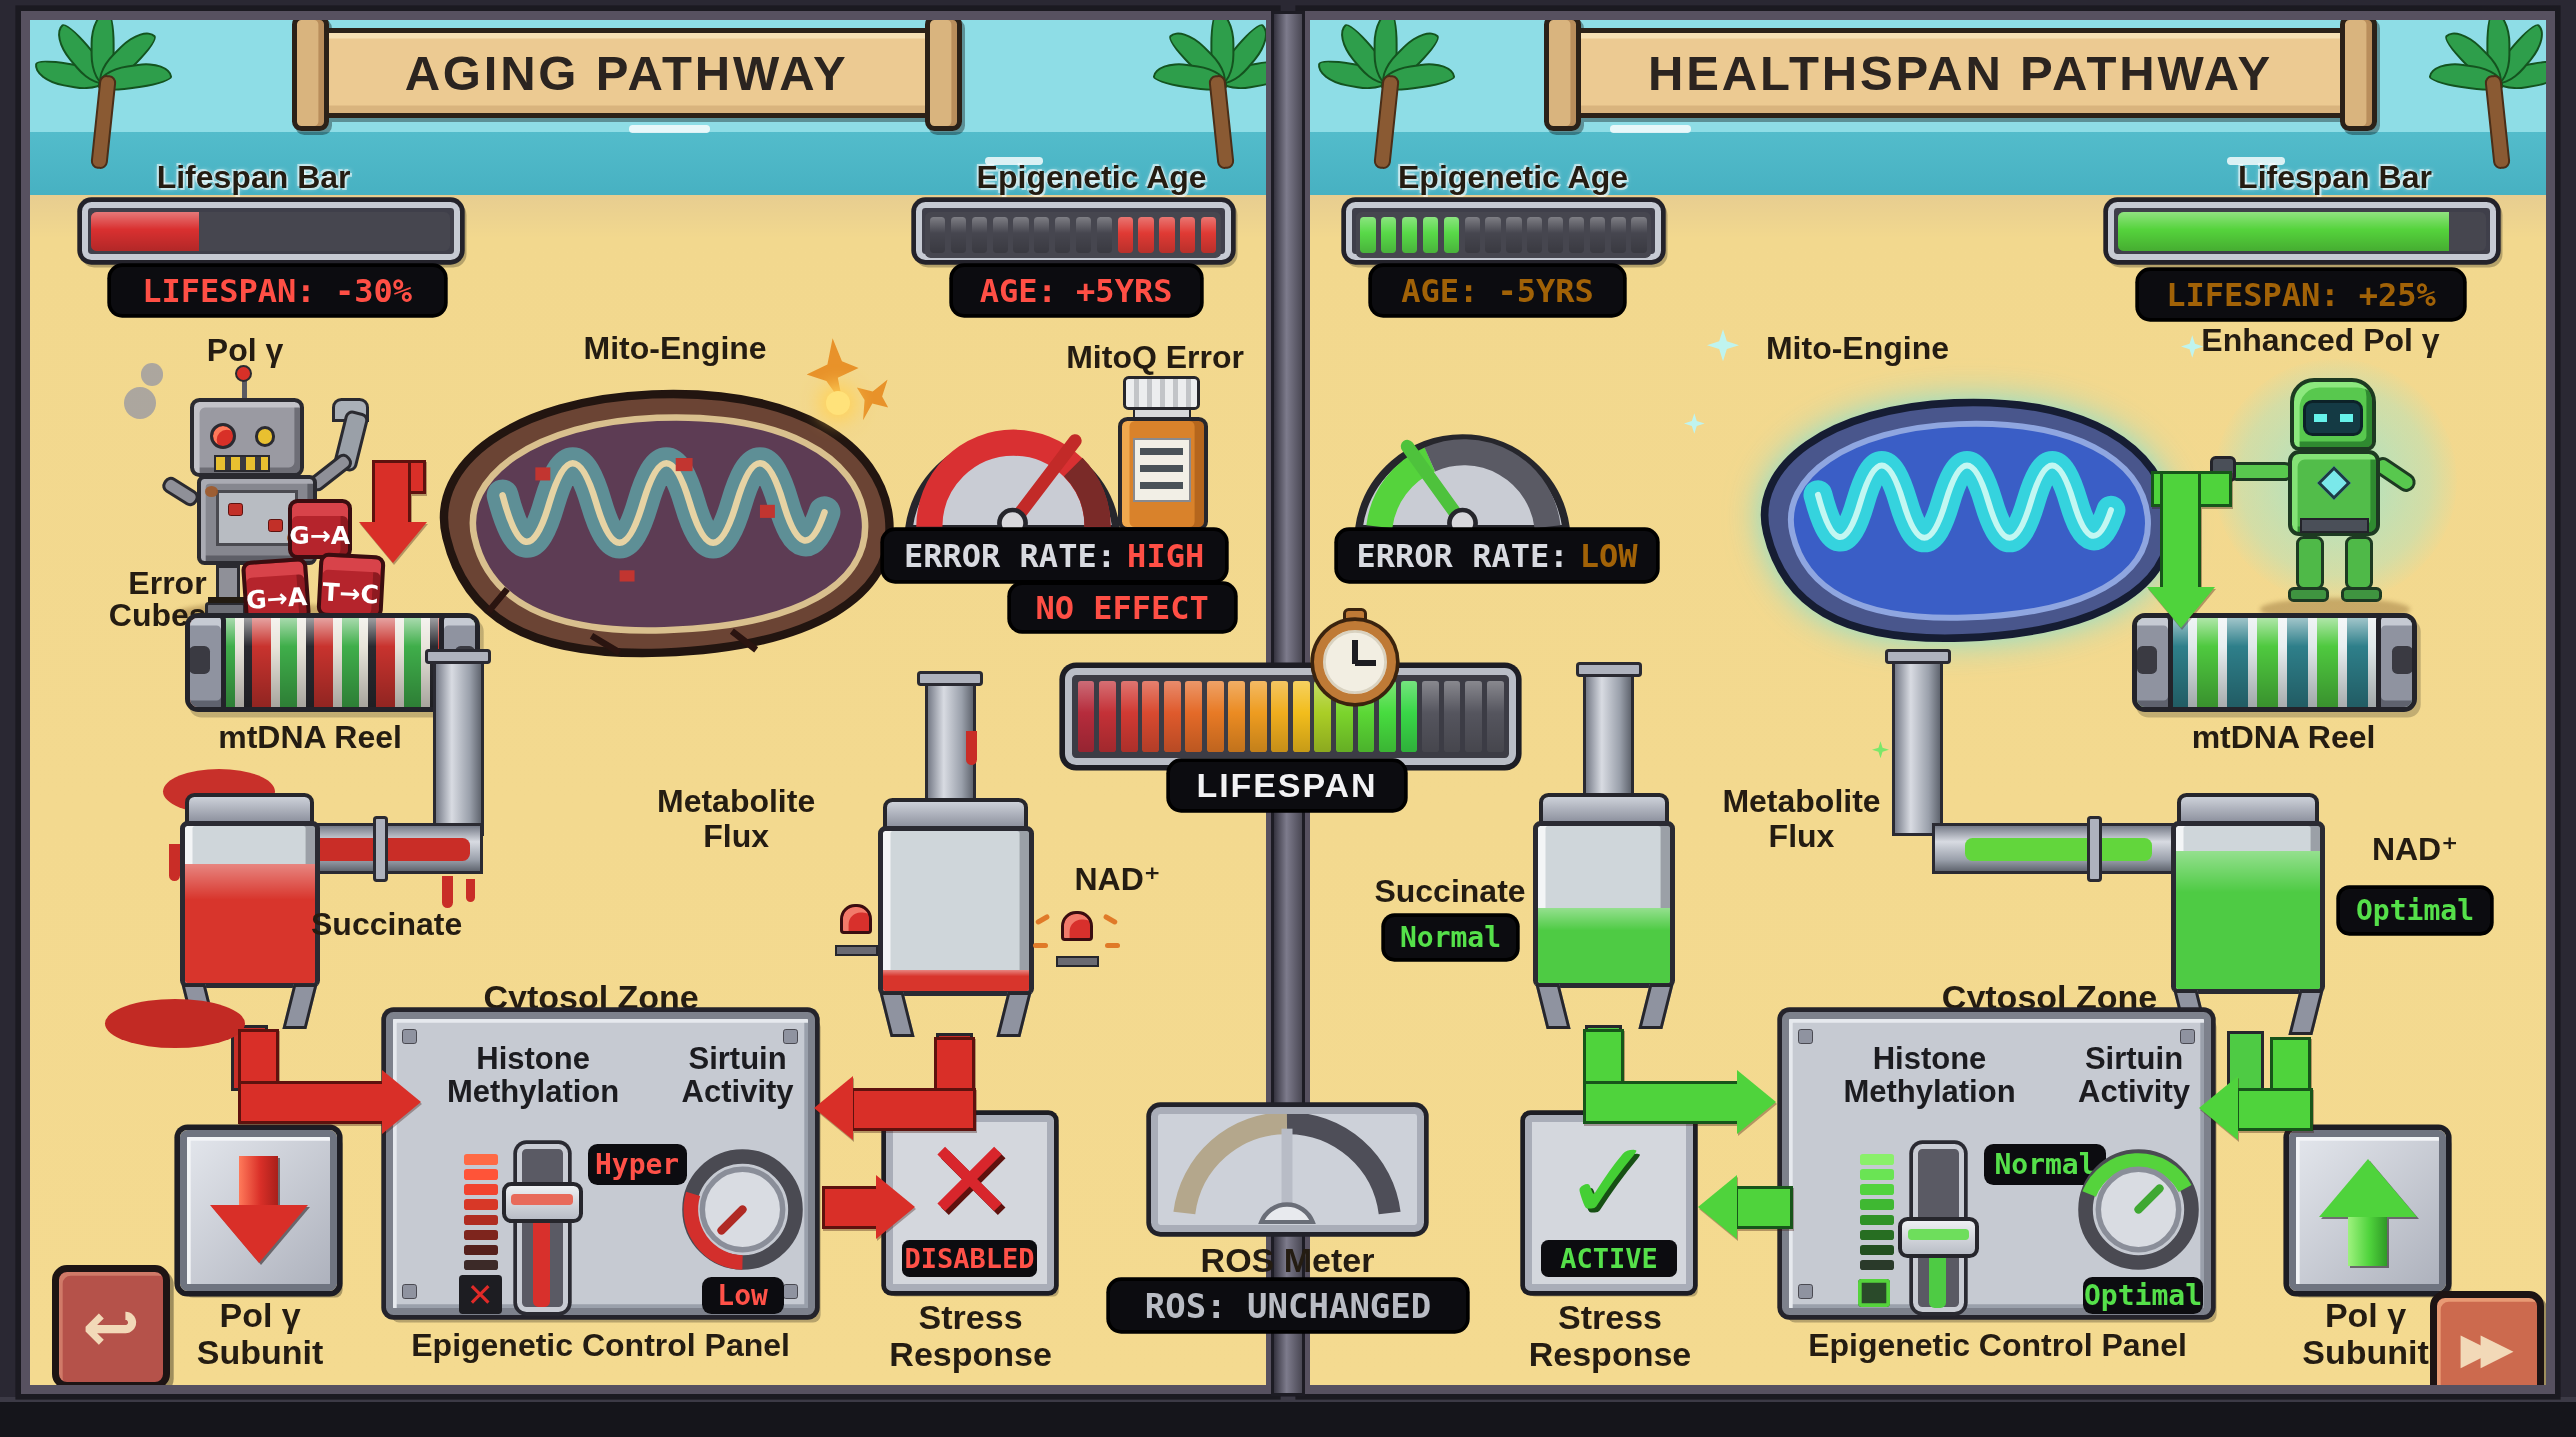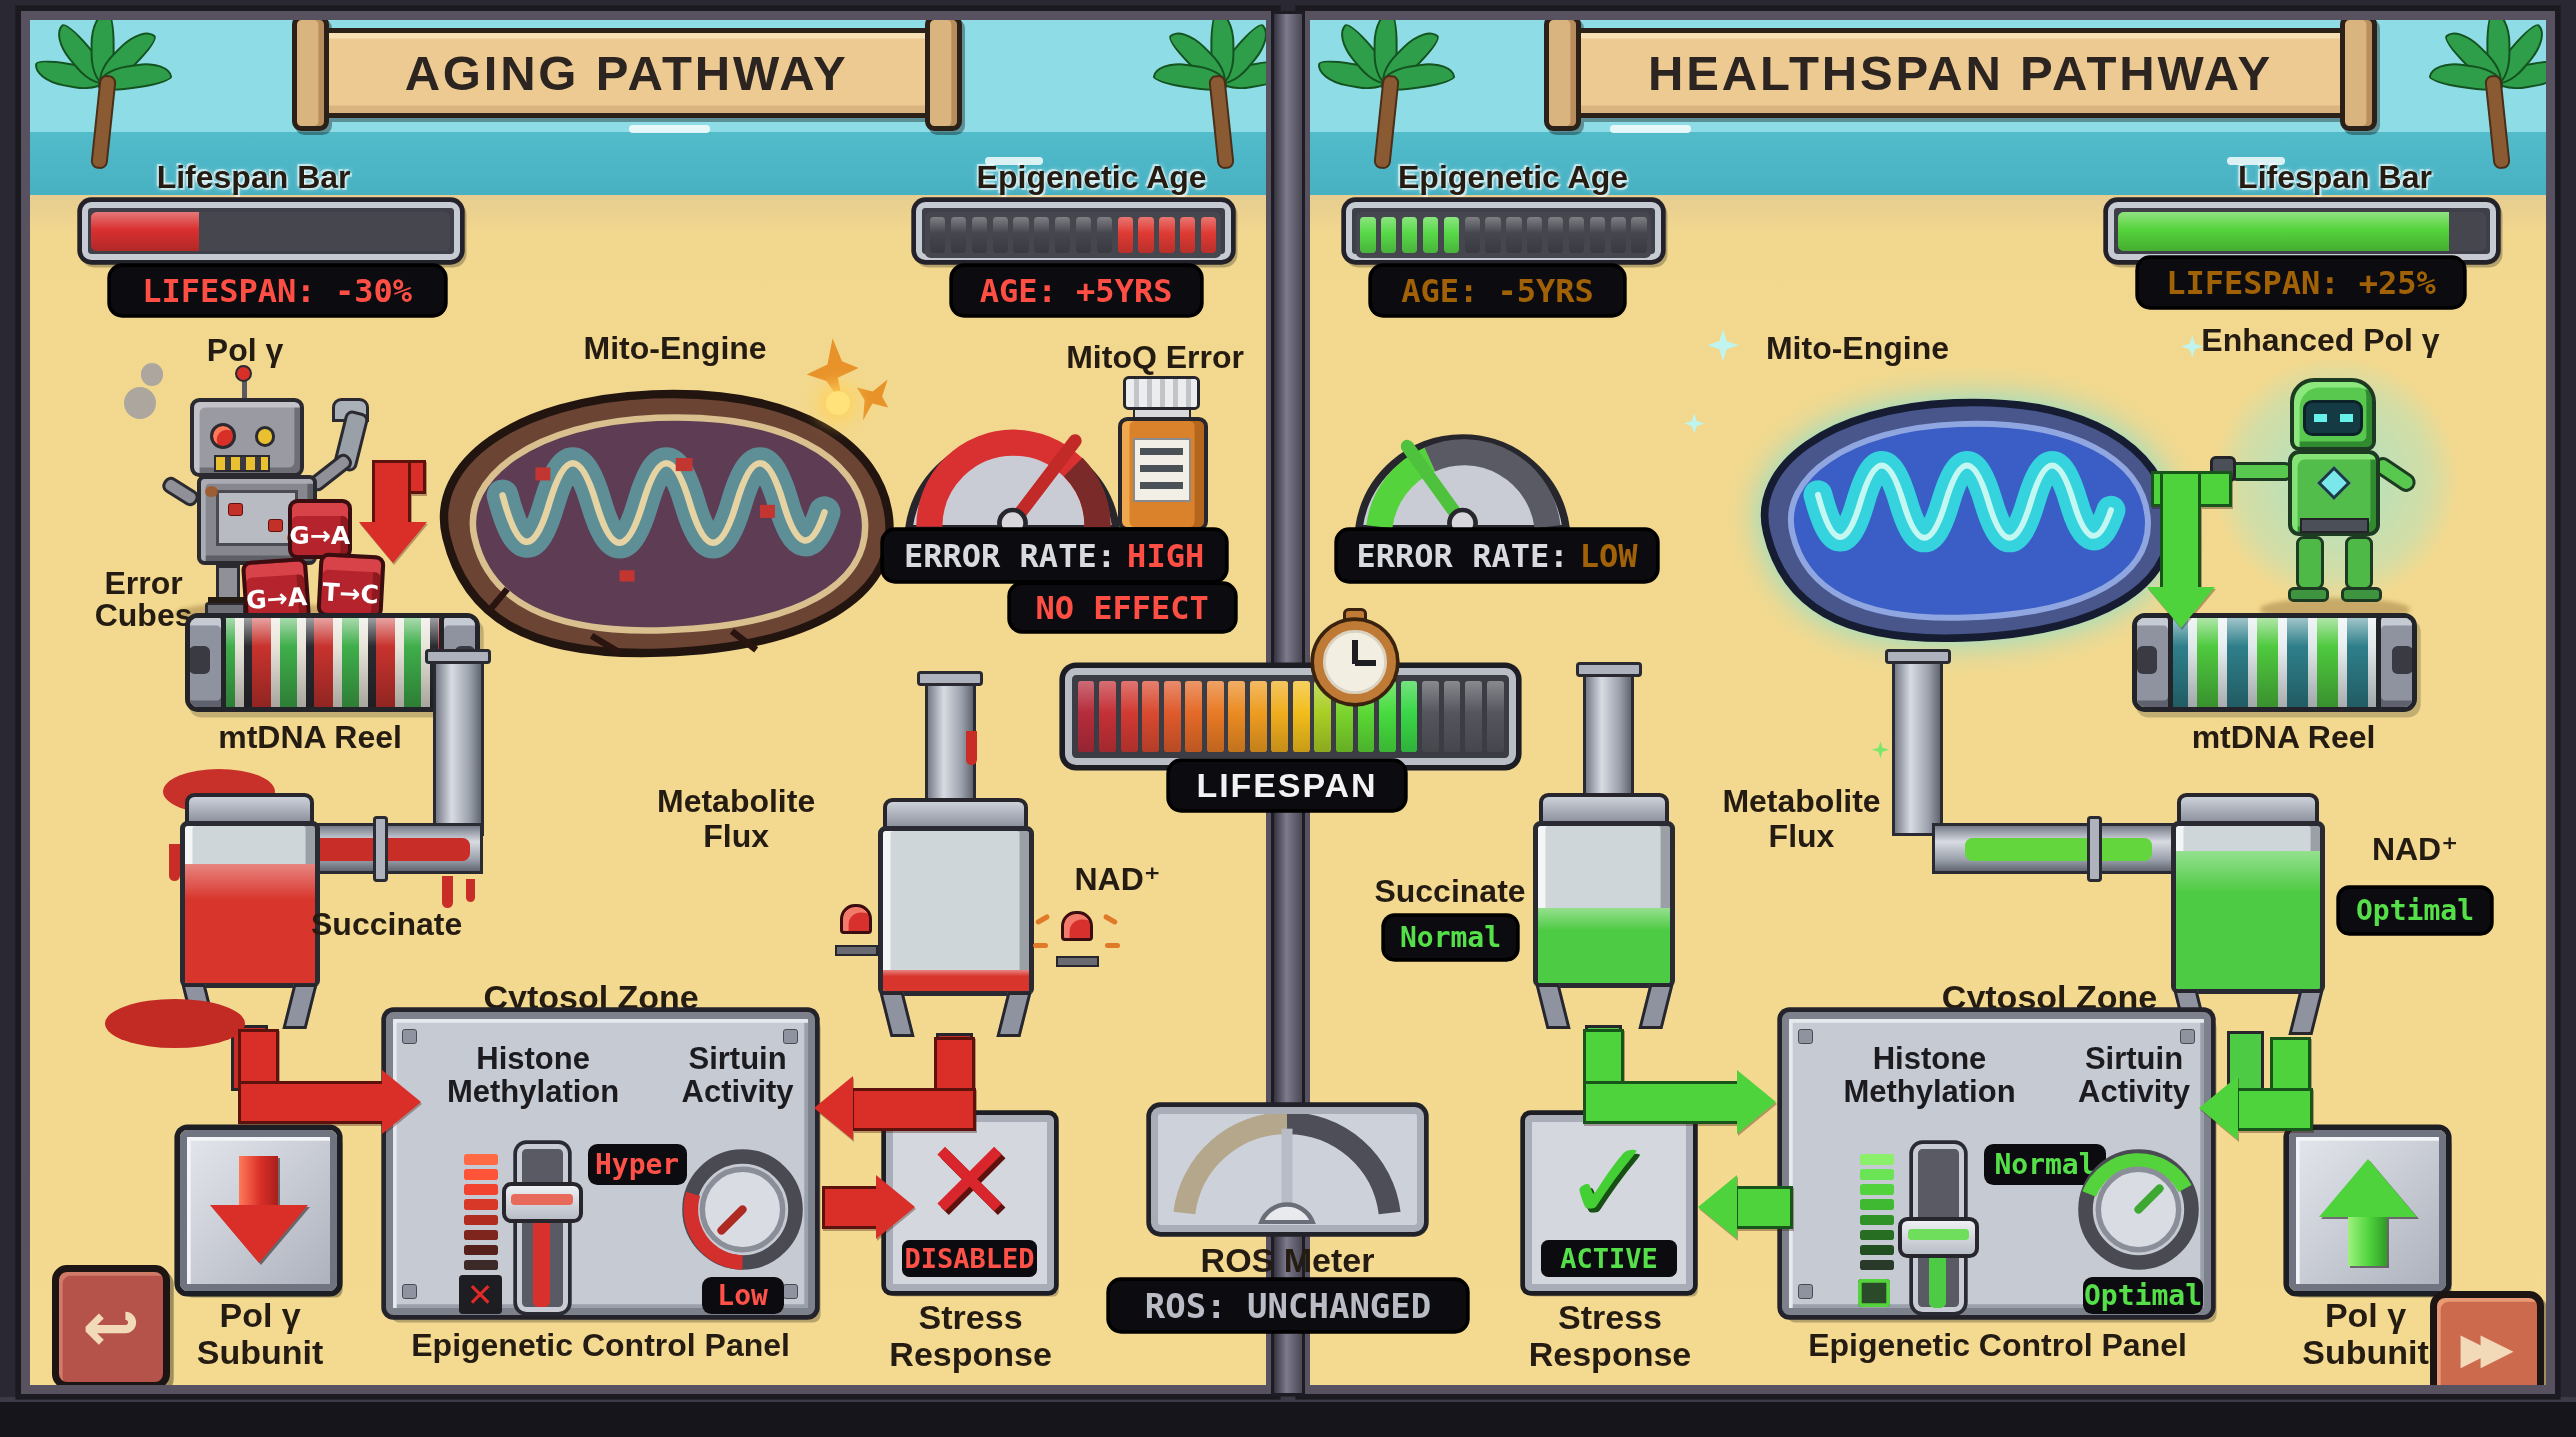--- a/index.html
+++ b/index.html
@@ -324,21 +324,21 @@
     <div class="spark-flame" style="left:824px;top:354px;width:37px;height:47px;transform:rotate(40deg)"></div>
     <div class="spark-core" style="left:796px;top:371px;width:24px;height:24px"></div>
 
     <div class="arrow red" style="left:329px;top:440px">
       <div class="a-part" style="left:13px;top:0;width:54px;height:34px"></div>
       <div class="a-part" style="left:13px;top:0;width:39px;height:66px"></div>
       <div class="a-head down" style="left:0;top:62px"></div>
     </div>
 
     <div class="cube" style="left:258px;top:479px;width:64px;height:60px">G→A</div>
-    <div class="plabel" style="left:51px;top:547px;width:126px;text-align:center;line-height:1.0">Error Cubes</div>
+    <div class="plabel" style="left:51px;top:547px;width:126px;text-align:right;line-height:1.0">Error Cubes</div>
     <div style="position:absolute;left:178px;top:577px;width:56px;height:5.6px;background:#241c12"></div>
     <div class="cube" style="left:213px;top:539px;width:66px;height:64px;transform:rotate(-4deg)">G→A</div>
     <div class="cube" style="left:288px;top:534px;width:66px;height:64px;transform:rotate(3deg)">T→C</div>
     <div class="reel bad" style="left:155px;top:593px;width:295px">
       <div class="reel-body"></div>
       <div class="reel-shade"></div>
       <div class="reel-cap cl">
           <div class="reel-hub"></div>
         </div>
       <div class="reel-cap cr">
@@ -546,21 +546,21 @@
     <div class="lcd" style="left:62px;top:247px;width:251px;height:47px">
       <span class="green-t">AGE: -5YRS</span>
     </div>
 
     <div class="plabel halo" style="left:875px;top:140px;width:300px">Lifespan Bar</div>
     <div class="meter-bar" style="left:798px;top:182px;width:388px;height:58px">
       <div class="meter-inner">
         <div class="meter-fill fill-green" style="width: 90%;"></div>
       </div>
     </div>
-    <div class="lcd" style="left:829px;top:239px;width:324px;height:47px">
+    <div class="lcd" style="left:829px;top:251px;width:324px;height:47px">
       <span class="green-t">LIFESPAN: +25%</span>
     </div>
 
     <svg class="gauge-wrap" style="left:39px;top:361px" width="227" height="157" viewBox="0 0 242 168">
       <path d="M10,158 A112,112 0 0 1 232,158 Z" fill="#c9ccd4" stroke="#26262c" stroke-width="8"></path>
       <path d="M32,156 A90,90 0 0 1 86,84" fill="none" stroke="#55d33c" stroke-width="28"></path>
       <path d="M86,84 A90,90 0 0 1 212,156" fill="none" stroke="#5a5a64" stroke-width="28"></path>
       <line x1="121" y1="152" x2="62" y2="70" stroke="#4ec23c" stroke-width="14" stroke-linecap="round"></line>
       <circle cx="121" cy="152" r="14" fill="#d8d8dc" stroke="#26262c" stroke-width="5"></circle>
     </svg>

